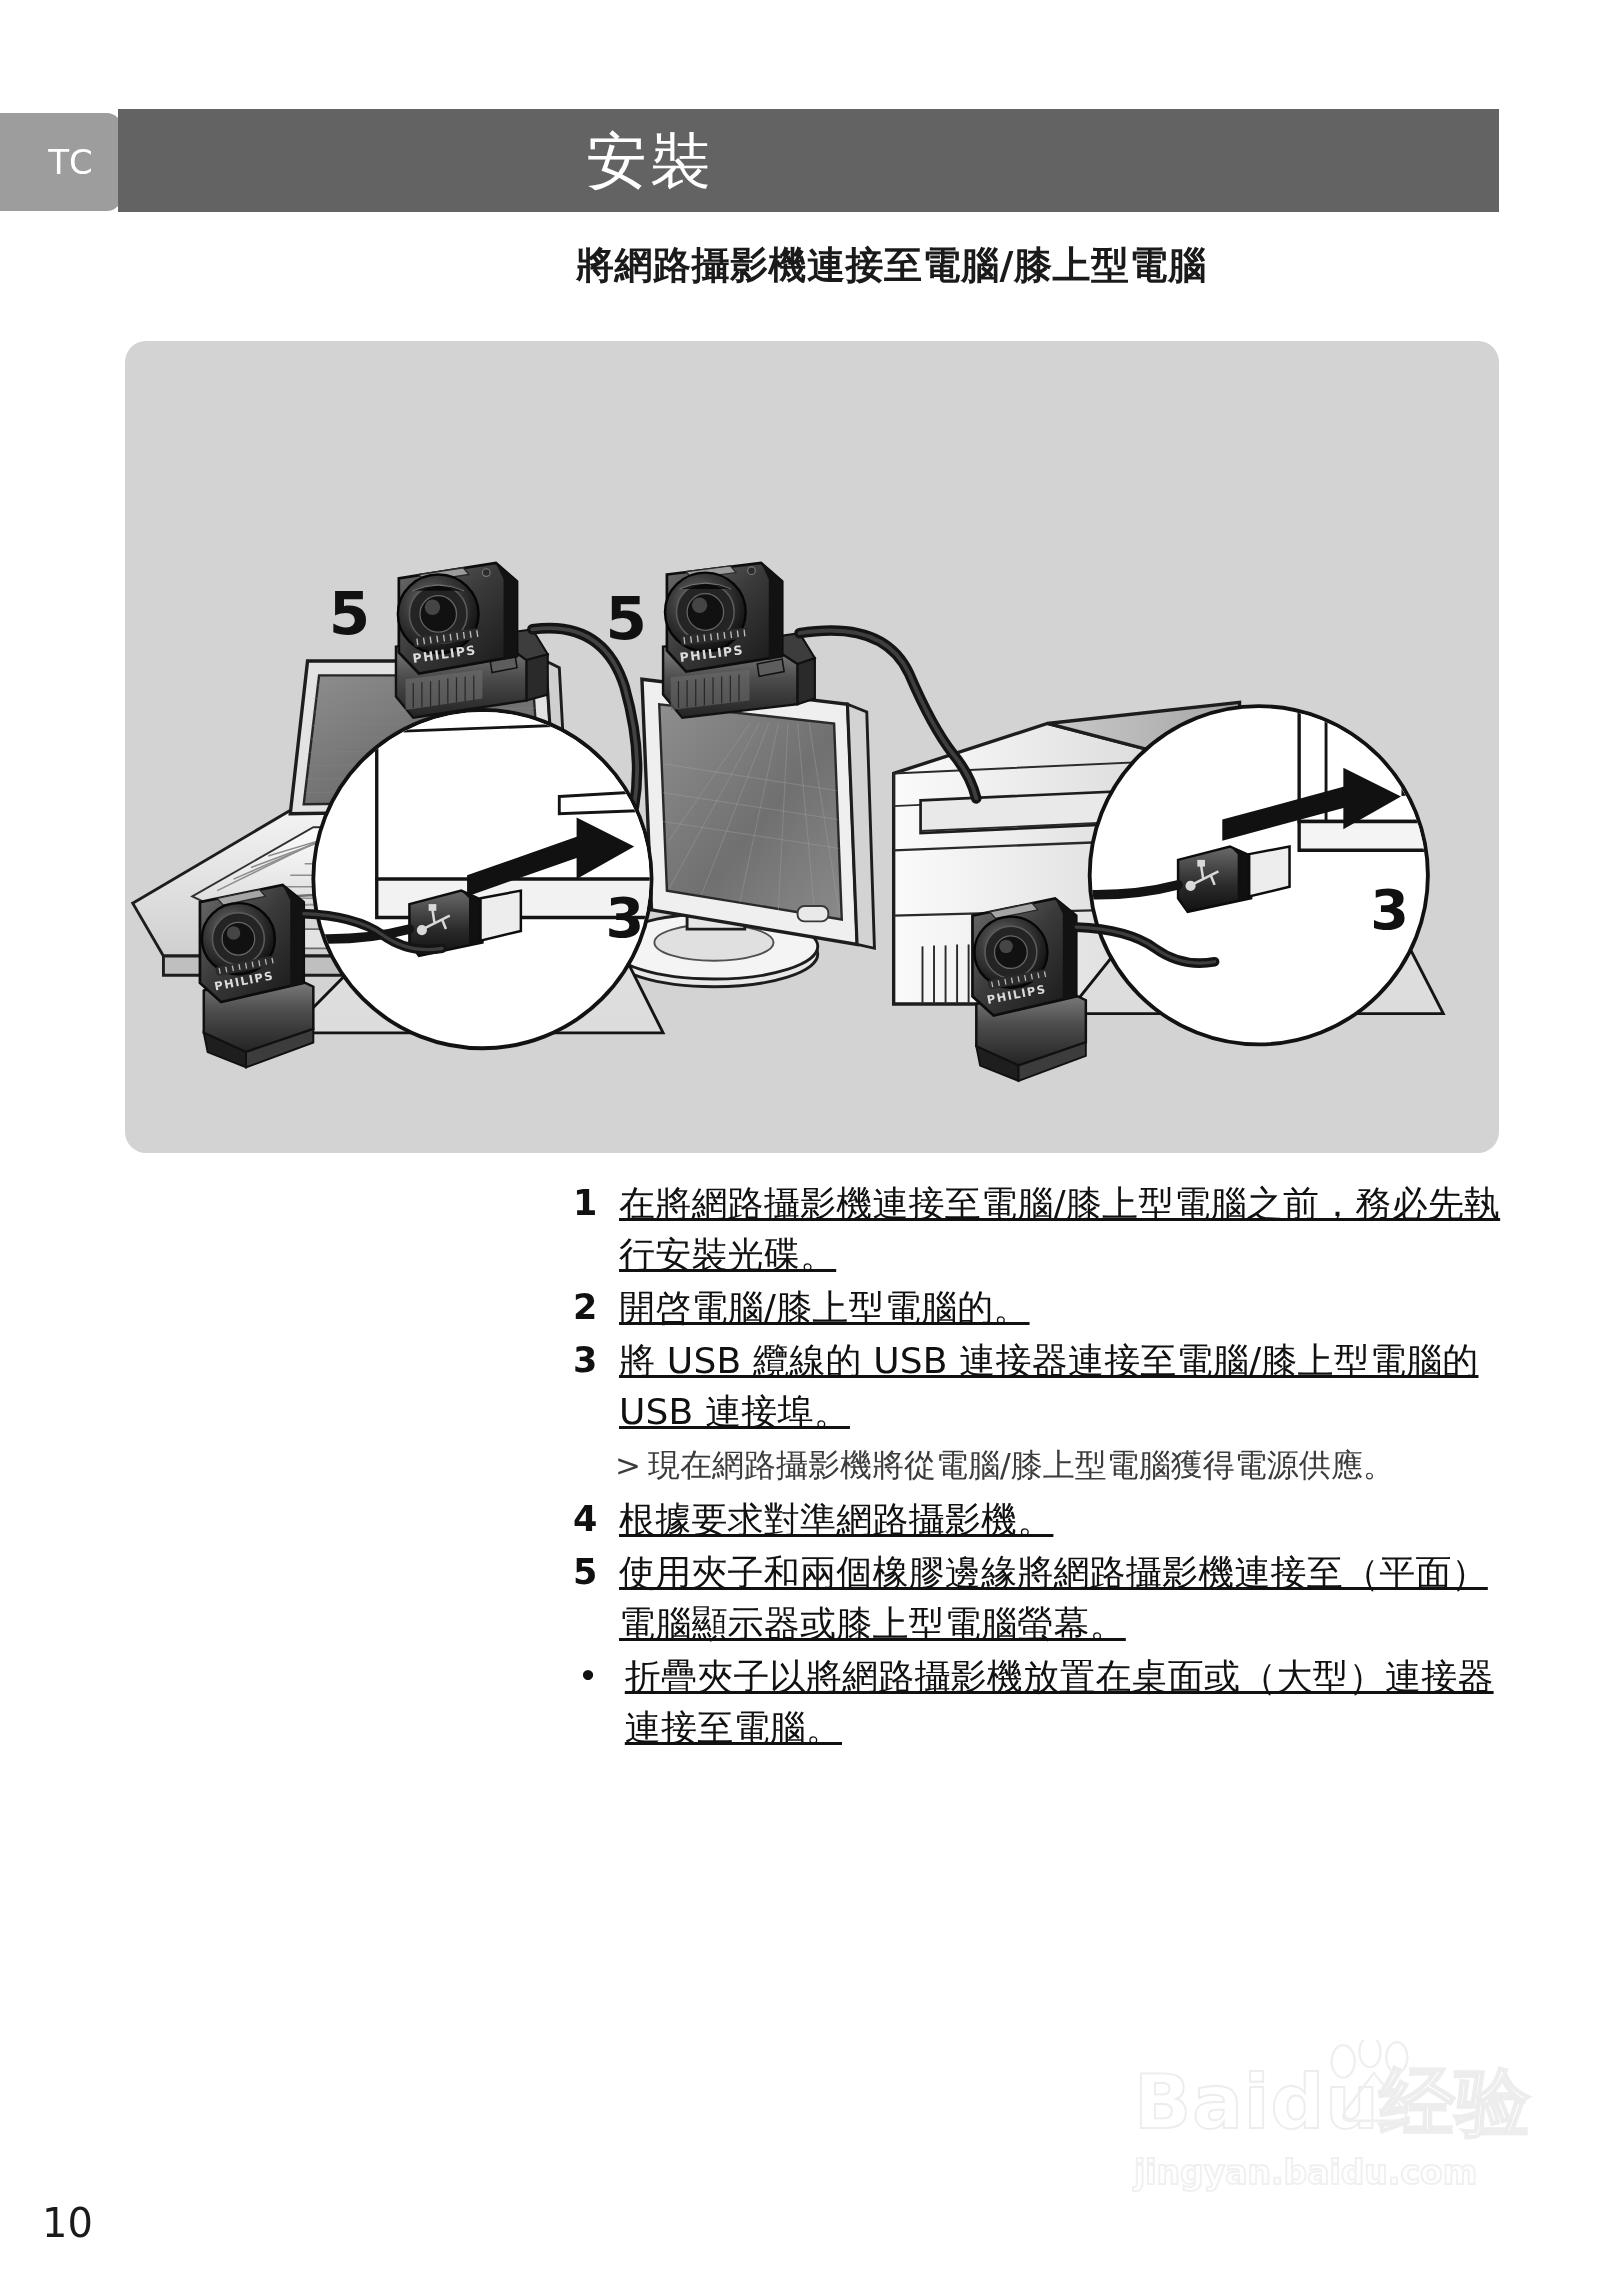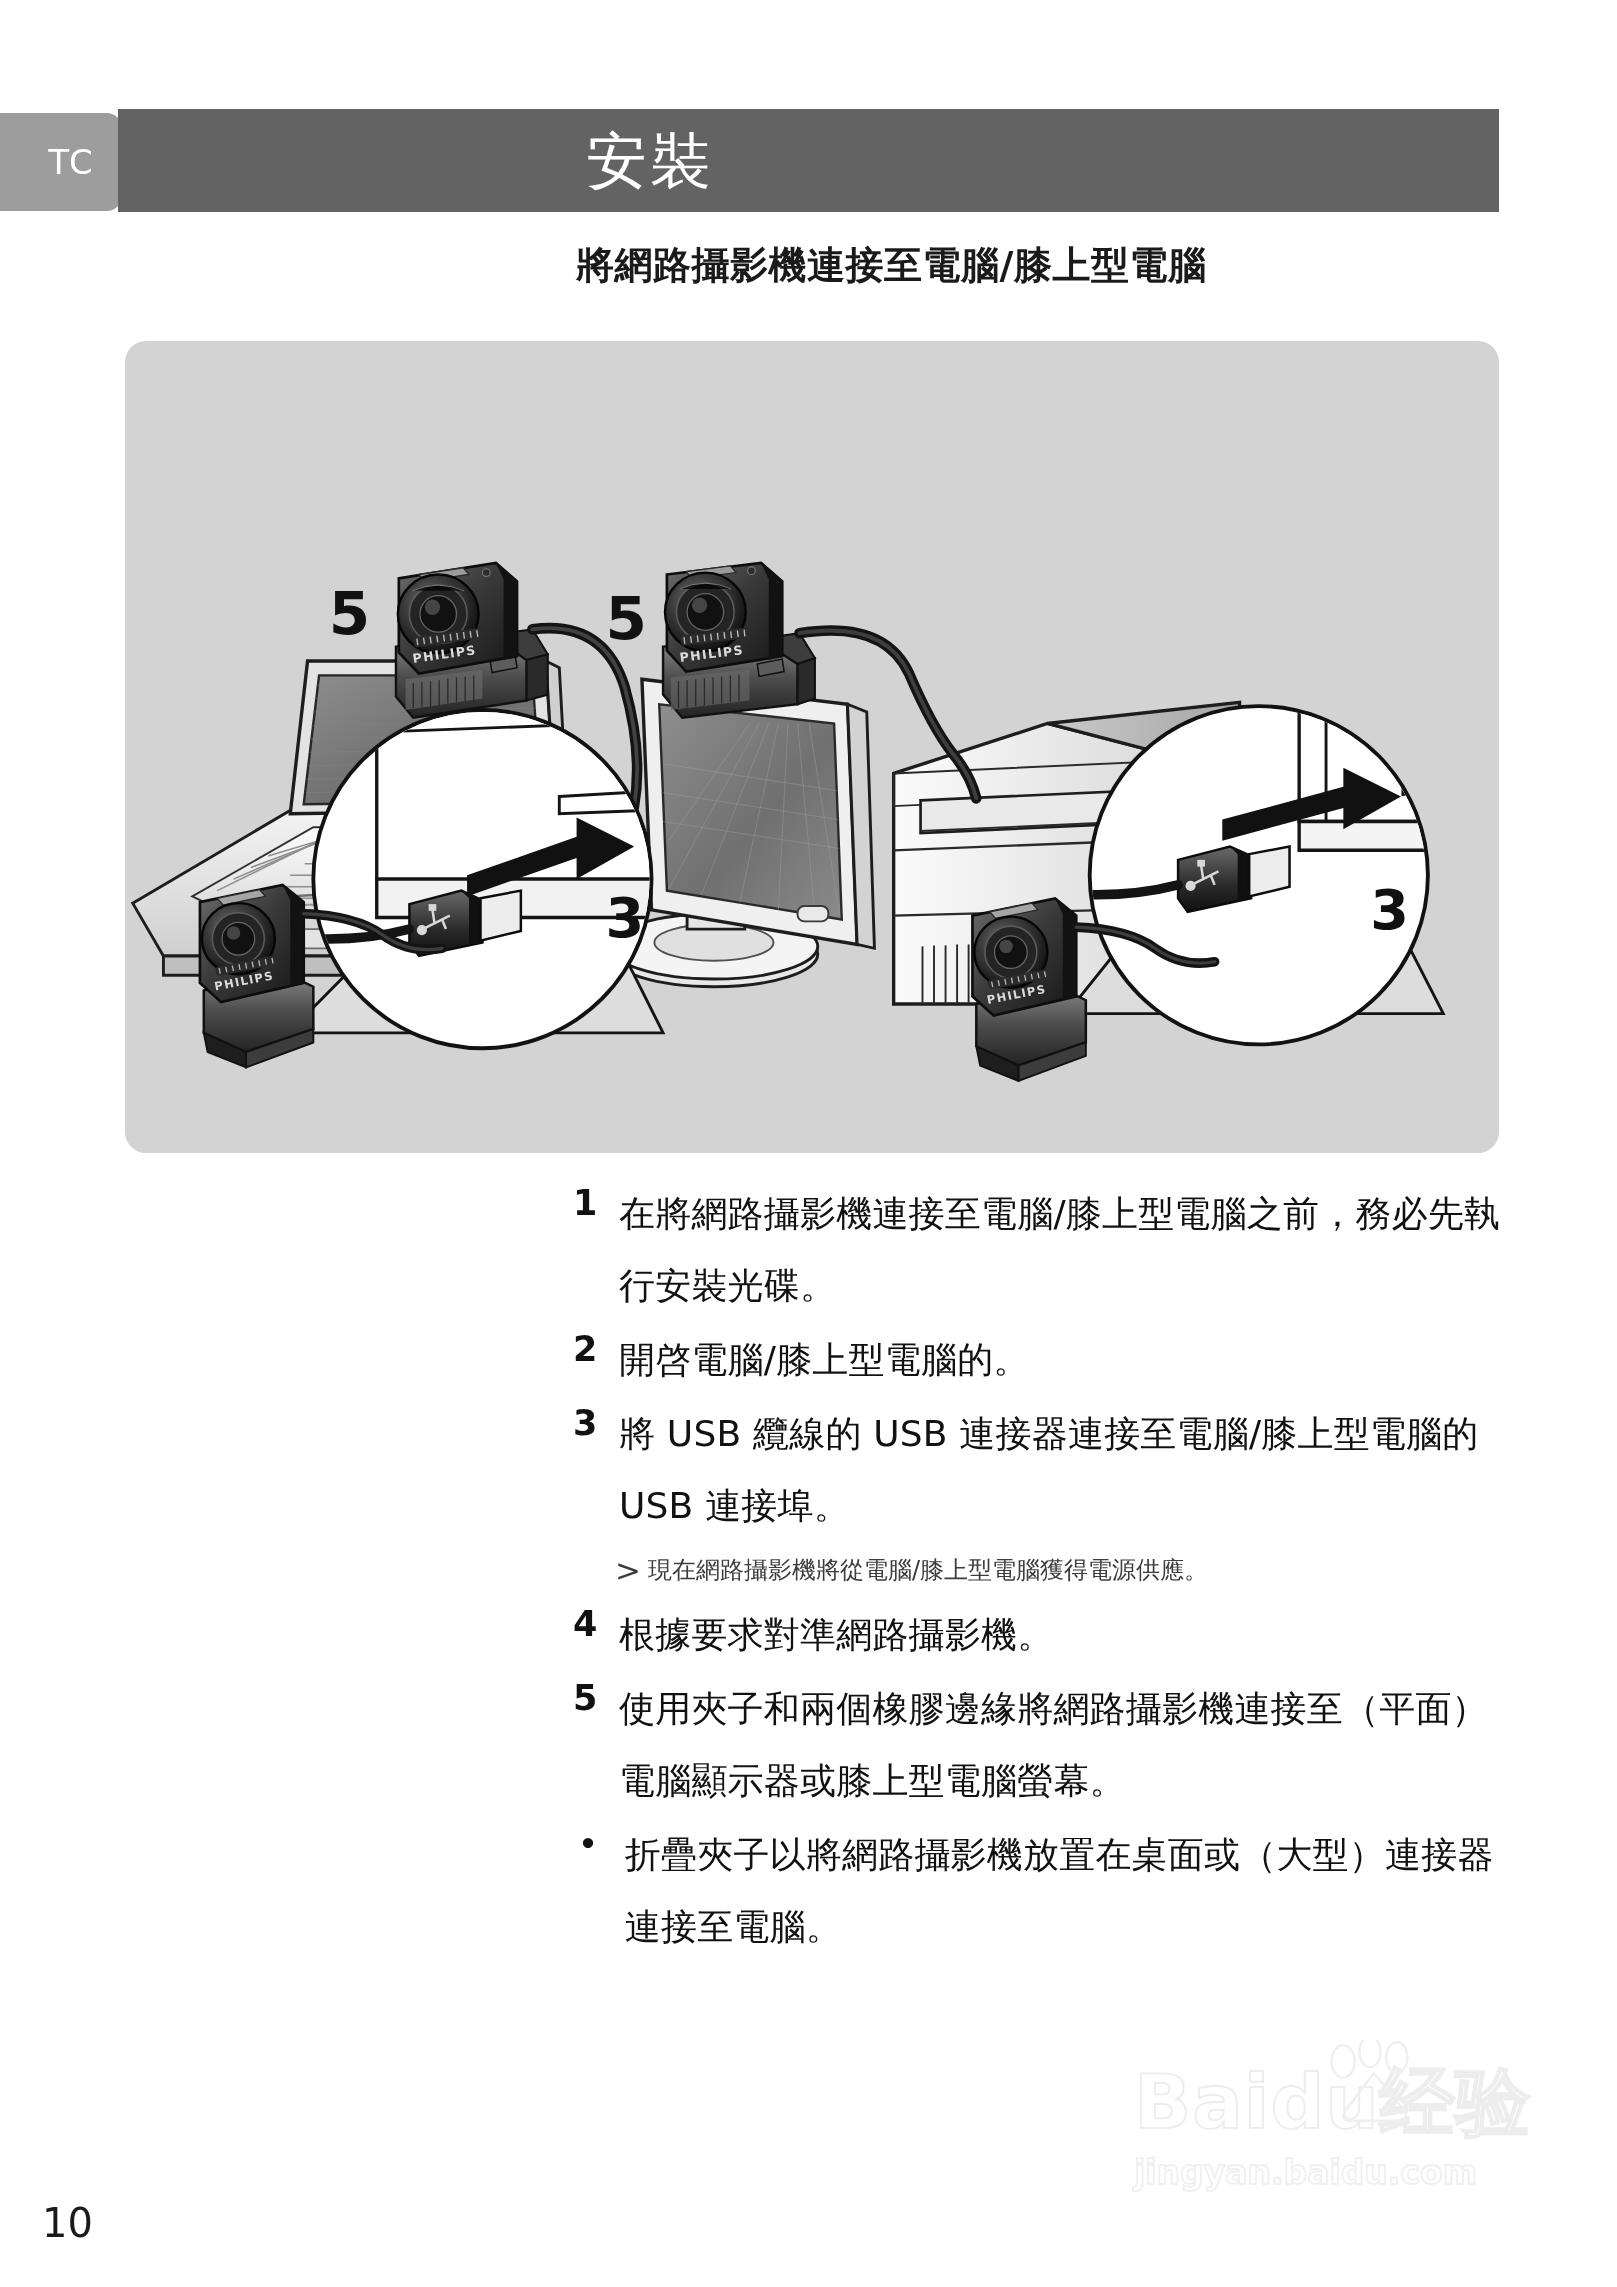--- a/index.html
+++ b/index.html
@@ -105,38 +105,39 @@
     line-height: 51px;
     text-align: left;
   }
   .inst-marker.bullet {
     font-size: 29px;
     padding-left: 5.8px;
   }
   .inst-text {
     flex: 1 1 auto;
     font-size: 36px;
-    line-height: 72px;
+    line-height: 51px;
     letter-spacing: 0.2px;
+    text-decoration: underline;
   }
   .inst-note {
     display: flex;
     align-items: flex-start;
     margin: 3.8px 0 5.8px 0;
     padding-left: 42px;
   }
   .note-marker {
     flex: 0 0 33px;
     font-size: 31px;
     line-height: 48px;
     color: #3c3c3c;
   }
   .note-text {
     flex: 1 1 auto;
-    font-size: 24px;
+    font-size: 32px;
     line-height: 48px;
     color: #3c3c3c;
   }
 
   
   #page-number {
     position: absolute;
     left: 42px;
     top: 2200px;
     font-size: 40px;

